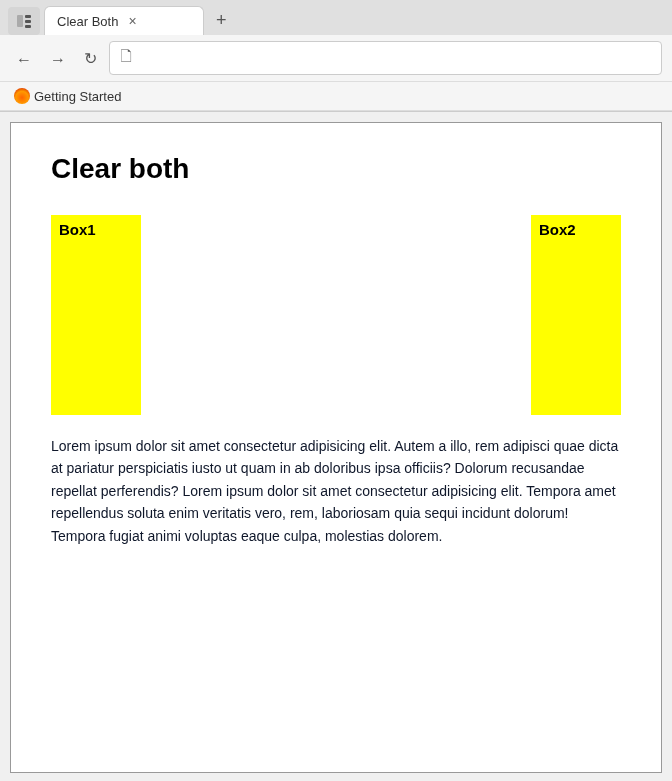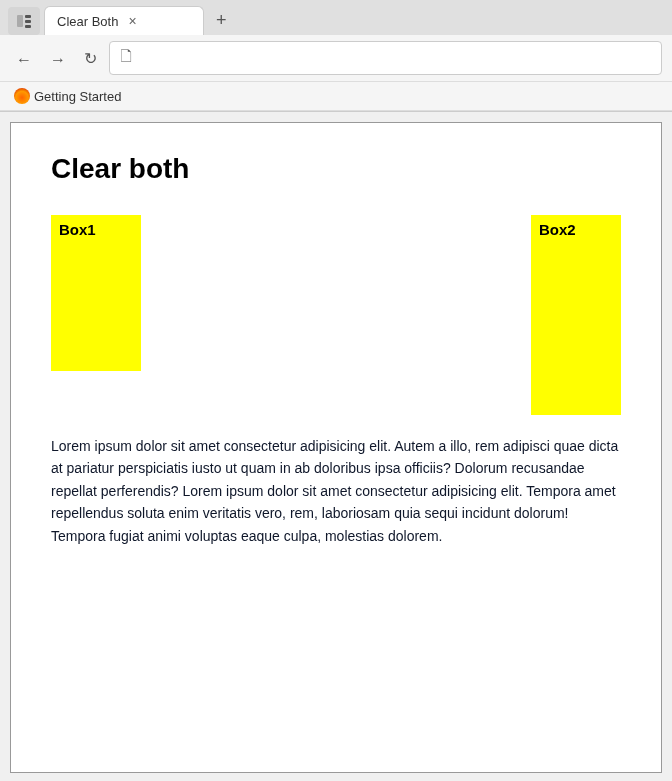--- a/index.html
+++ b/index.html
@@ -164,21 +164,21 @@
 
     .boxes-container {
       overflow: hidden;
       margin-bottom: 20px;
     }
 
     .box1 {
       float: left;
       background: yellow;
       width: 90px;
-      height: 156px;
+      height: 200px;
       display: flex;
       align-items: flex-start;
       justify-content: flex-start;
       padding: 6px 8px;
       font-weight: bold;
       font-size: 15px;
     }
 
     .box2 {
       float: right;

